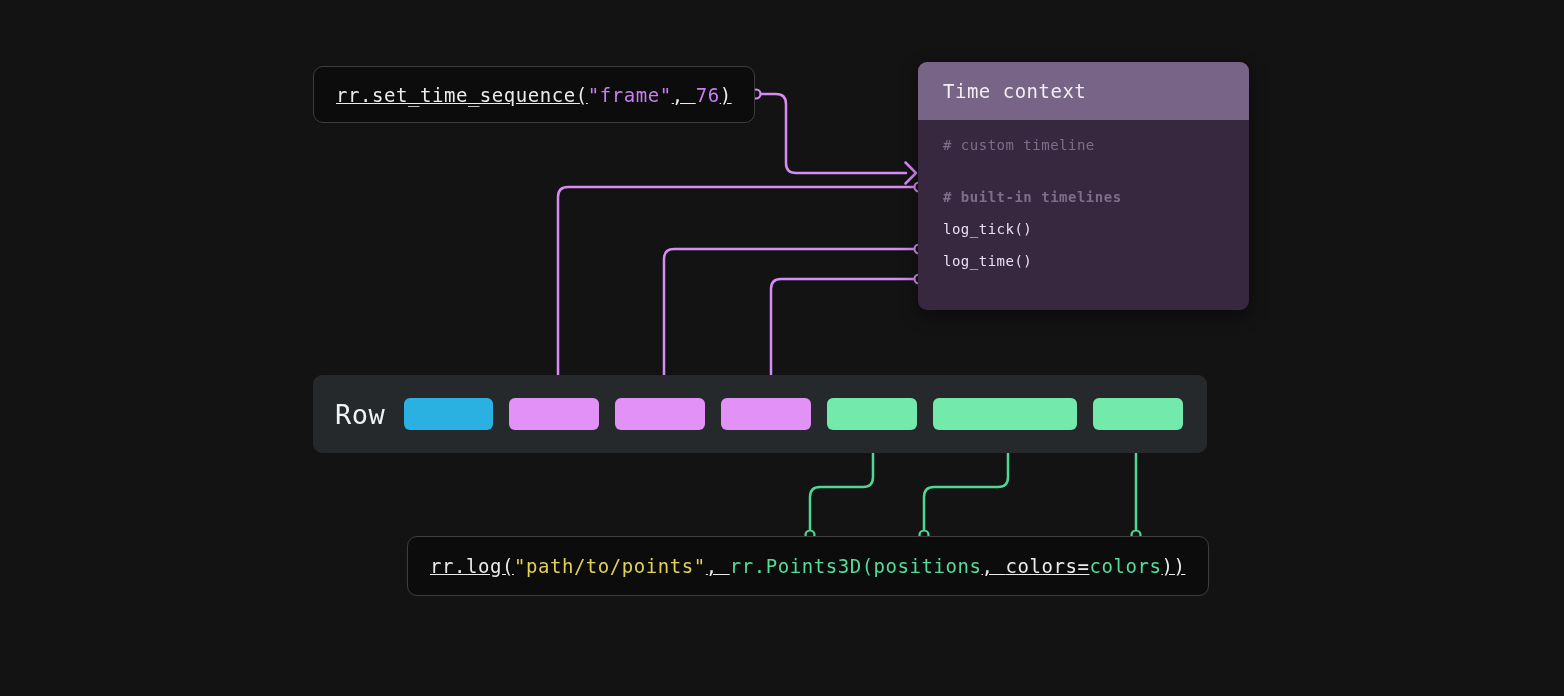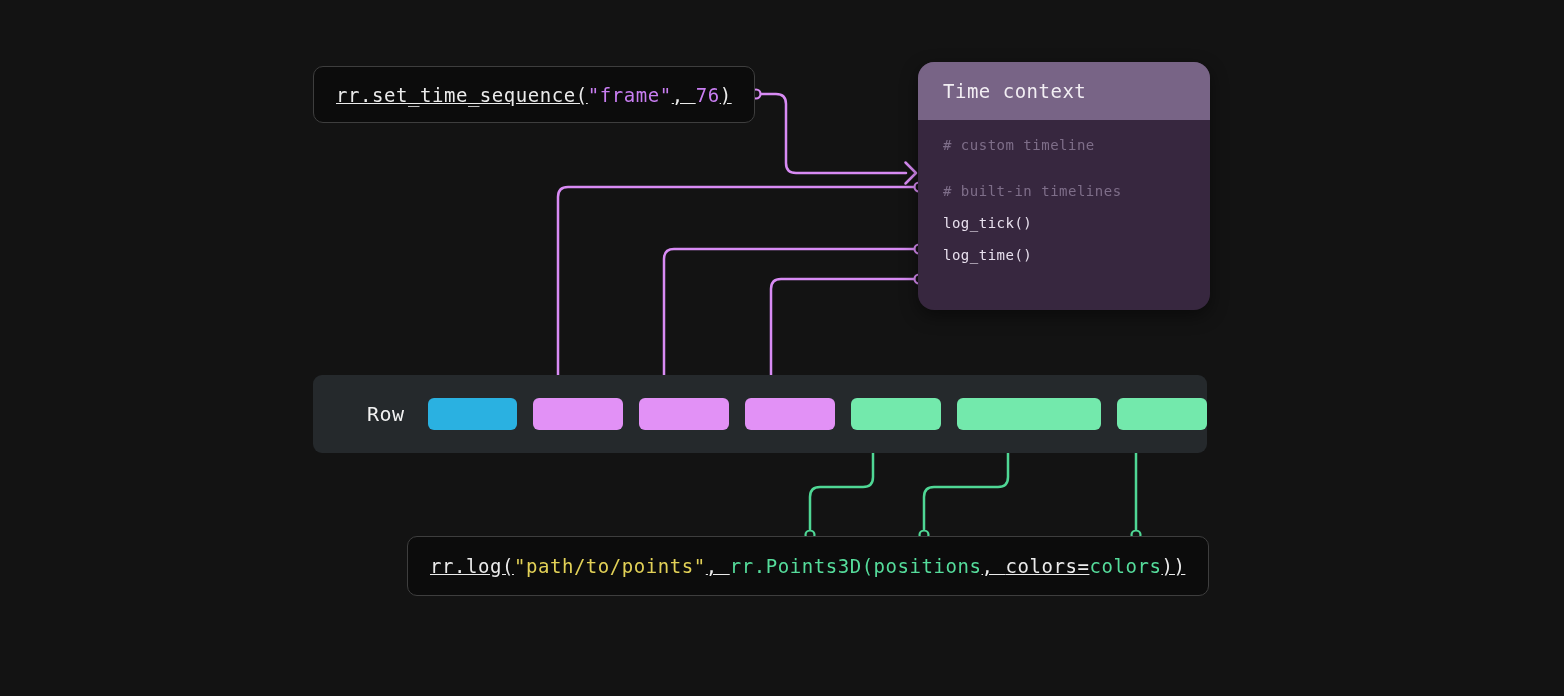--- a/index.html
+++ b/index.html
@@ -52,22 +52,22 @@
     color: var(--code-plain, #ebebeb);
   }
   .tok-plain  { color: var(--code-plain,  #ebebeb); text-decoration: underline; }
   .tok-purple { color: var(--code-purple, #c97ef2); }
   .tok-yellow { color: var(--code-yellow, #e2d157); }
   .tok-green  { color: var(--code-green,  #55dc9b); }
 
   .panel {
     position: absolute;
     left: 918px; top: 62px;
-    width: 292px; height: 248px;
-    border-radius: 16px;
+    width: 331px; height: 248px;
+    border-radius: 9px;
     overflow: hidden;
     background: var(--panel-body-bg, #37273f);
     box-shadow: 0 6px 18px rgba(0,0,0,0.45);
   }
   .panel-header {
     height: 58px;
     background: var(--panel-header-bg, #786486);
     display: flex;
     align-items: center;
     padding-left: 25px;
@@ -76,38 +76,37 @@
     color: var(--panel-title, #f2eef3);
   }
   .panel-body {
     padding: 9px 0 0 25px;
     font-size: 14px;
     letter-spacing: 0.5px;
   }
   .panel-line { height: 32px; line-height: 32px; white-space: pre; }
   .panel-line.comment { color: var(--panel-comment, #7e6e89); }
   .panel-line.code    { color: var(--panel-code,    #e8e0ee); }
-  .panel-line.gap     { margin-top: 14px; }
+  .panel-line.gap     { margin-top: 20px; font-weight: bold; }
 
   .row-bar {
     position: absolute;
     left: 313px; top: 375px;
     width: 894px; height: 78px;
     background: var(--row-bar-bg, #25292c);
     border-radius: 9px;
     display: flex;
     align-items: center;
     padding-left: 22px;
   }
   .row-label {
     color: var(--row-label, #f2f2f2);
-    font-size: 20px;
+    font-size: 27px;
     letter-spacing: 0.5px;
     width: 69px;
-    margin-left: 32px;
   }
   .blocks {
     display: flex;
     gap: 16px;
     align-items: center;
   }
   .block { height: 32px; border-radius: 6px; }
   .block.blue   { background: var(--block-blue,   #2ab1e1); }
   .block.purple { background: var(--block-purple, #e291f6); }
   .block.green  { background: var(--block-green,  #73e9ac); }

